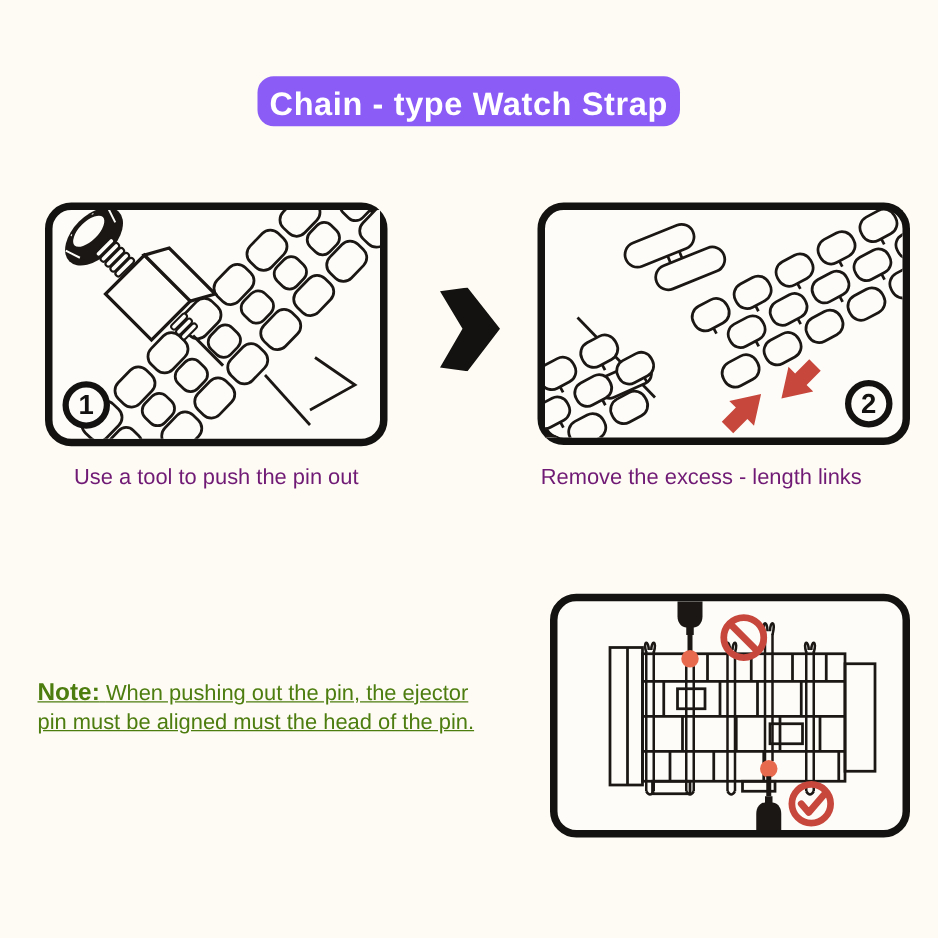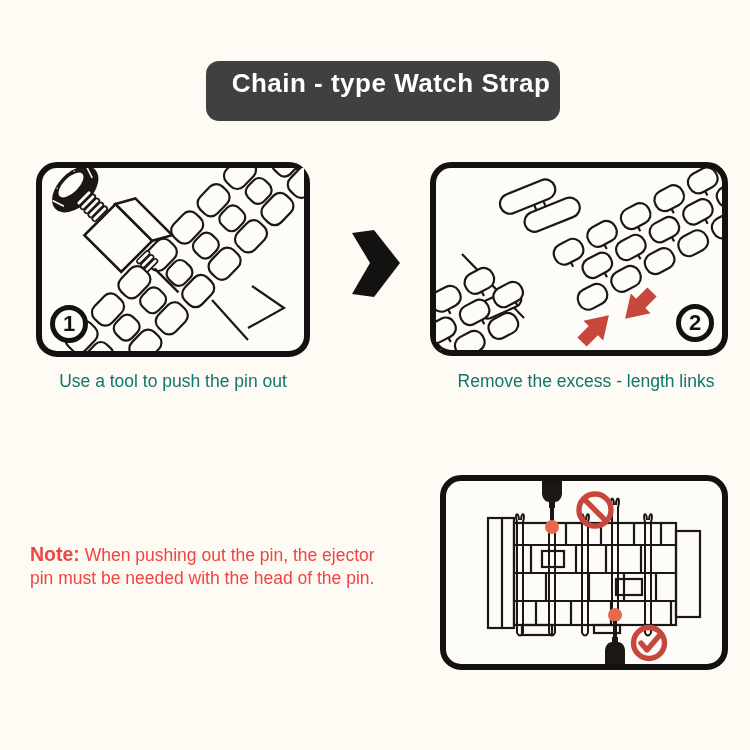--- a/index.html
+++ b/index.html
@@ -3,52 +3,52 @@
 <meta charset="utf-8">
 <style>
   html,body{margin:0;padding:0;}
   body{
     width:750px;height:750px;position:relative;overflow:hidden;
     background:#FDFBF3;
     font-family:"Liberation Sans", sans-serif;
     color:#1A1714;
   }
   .banner{
-    position:absolute;left:206px;top:61px;width:338px;height:60px;
-    background:#404040;border-radius:13px;
+    position:absolute;left:206px;top:61px;width:338px;height:40px;
+    background:#8b5cf6;border-radius:13px;
     color:#FFFFFF;font-weight:bold;font-size:26px;line-height:44px;
-    text-align:center;letter-spacing:.5px;padding-left:16px;
+    text-align:center;letter-spacing:.5px;
   }
   .panel{
     position:absolute;background:#FDFCF8;
     border:6px solid #141210;border-radius:21px;
     box-sizing:border-box;
   }
   .panel1{left:36px;top:162px;width:274px;height:195px;}
   .panel2{left:430px;top:162px;width:298px;height:194px;}
   .panel3{left:440px;top:475px;width:288px;height:195px;}
   .panel svg{position:absolute;left:0;top:0;display:block;}
   .badge{
     position:absolute;width:28px;height:28px;border:5px solid #141210;
     border-radius:50%;background:#FDFCF8;
     font-weight:bold;font-size:22px;line-height:28px;text-align:center;
     color:#141210;z-index:3;
   }
   .badge1{left:8px;bottom:8px;}
   .badge2{right:8px;bottom:8px;}
   .chevron{position:absolute;left:351px;top:230px;}
   .caption{
-    position:absolute;font-size:17.5px;color:#0f766e;text-align:center;
+    position:absolute;font-size:17.5px;color:#701a75;text-align:center;
     line-height:23px;
   }
   .caption1{left:36px;top:370px;width:274px;}
-  .caption2{left:437px;top:370px;width:298px;}
+  .caption2{left:412px;top:370px;width:298px;}
   .note{
     position:absolute;left:30px;top:543px;width:445px;
-    color:#ef4444;font-size:17.5px;line-height:23px;
+    color:#4d7c0f;font-size:17.5px;line-height:23px;text-decoration:underline;
   }
   .note .lbl{font-weight:bold;font-size:19.5px;}
 </style>
 </head>
 <body>
 
 <div class="banner">
   <span>Chain - type Watch Strap</span>
 </div>
 
@@ -156,21 +156,21 @@
 <div class="caption caption1">
   <span>Use a tool to push the pin out</span>
 </div>
 <div class="caption caption2">
   <div>Remove the excess - length links</div>
 </div>
 
 <div class="note">
   <div><span class="lbl">Note:</span>
     <span>When pushing out the pin, the ejector</span></div>
-  <div>pin must be needed with the head of the pin.</div>
+  <div>pin must be aligned must the head of the pin.</div>
 </div>
 
 <div class="panel panel3">
   <svg width="276" height="183" viewBox="0 0 276 183">
 
     <g stroke="#1A1714" stroke-width="2.2" fill="none">
       <rect x="42" y="37" width="26" height="110"></rect>
       <line x1="56" y1="37" x2="56" y2="147"></line>
       <rect x="68" y="42" width="162" height="102"></rect>
       <rect x="230" y="50" width="24" height="86"></rect>

